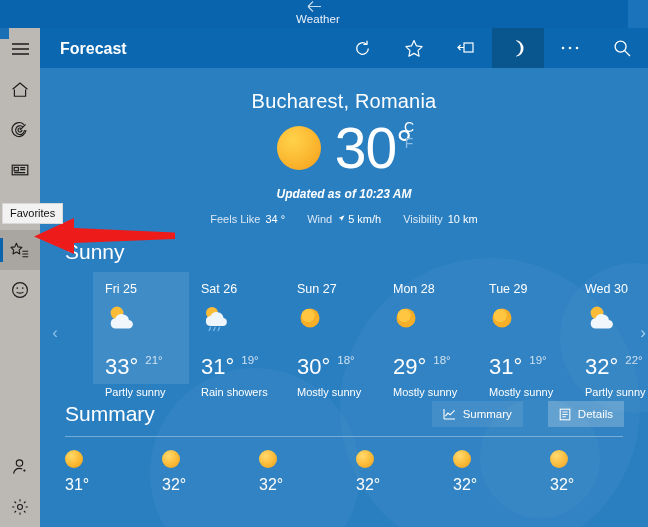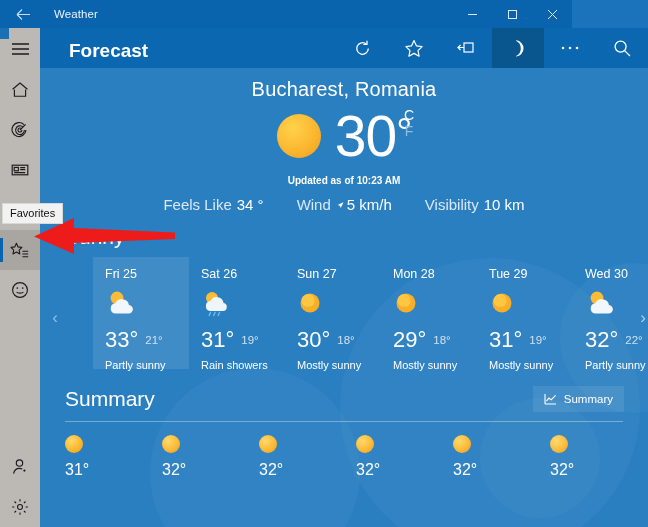--- a/index.html
+++ b/index.html
@@ -11,23 +11,23 @@
   }
   .app {
     position: relative;
     width: 648px; height: 527px;
     overflow: hidden;
   }
 
   
   .titlebar {
     position: absolute; top: 0; left: 0;
-    width: 572px; height: 28px;
+    width: 628px; height: 28px;
     background: #0a63ad;
-    display: flex; align-items: center;
+    display: flex; align-items: center; flex-direction: column;
   }
   .tb-back {
     width: 46px; height: 28px;
     display: flex; align-items: center; justify-content: center;
     color: #c9dcec; font-size: 15px; line-height: 1;
   }
   .tb-title {
     font-size: 11.5px; color: #eaf2f9;
     margin-left: 8px; letter-spacing: .1px;
   }
@@ -69,22 +69,22 @@
     width: 9px; height: 11px; background: #1a6fb5; z-index: 31;
   }
 
   
   .header {
     position: absolute; top: 28px; left: 40px;
     width: 608px; height: 40px;
     background: #0b67b0;
   }
   .header .hdr-title {
-    position: absolute; left: 29px; top: 12px;
-    font-size: 19px; font-weight: bold; color: #ffffff;
+    position: absolute; left: 20px; top: 12px;
+    font-size: 16px; font-weight: bold; color: #ffffff;
   }
   .hdr-tools {
     position: absolute; right: 0; top: 0; height: 40px;
     display: flex; align-items: center;
   }
   .hdr-btn {
     width: 52px; height: 40px;
     display: flex; align-items: center; justify-content: center;
     color: #ffffff;
   }
@@ -103,21 +103,21 @@
     position: absolute; border-radius: 50%;
     background: rgba(255,255,255,0.035);
     pointer-events: none;
   }
   .deco.d1 { width: 300px; height: 300px; left: 300px; top: 190px; }
   .deco.d2 { width: 150px; height: 150px; left: 520px; top: 195px; }
   .deco.d3 { width: 210px; height: 210px; left: 110px; top: 300px; }
   .deco.d4 { width: 120px; height: 120px; left: 440px; top: 330px; }
 
   
-  .current { position: relative; text-align: center; padding-top: 10px; }
+  .current { position: relative; text-align: center; padding-top: 22px; }
   .city {
     font-size: 20px; color: #ffffff; font-weight: normal;
     letter-spacing: .2px;
   }
   .bigrow {
     position: relative;
     margin-top: 4px;
     height: 62px;
     display: flex; align-items: center; justify-content: center;
   }
@@ -135,27 +135,28 @@
   .unitbox {
     position: absolute; left: 364px; top: 2px;
     display: flex; flex-direction: column; line-height: 16px;
   }
   .unit-c { font-size: 14px; color: #ffffff; }
   .unit-f { font-size: 14px; color: #8fbde2; }
   .cond {
     font-size: 20px; color: #ffffff; margin-top: 2px; font-weight: normal;
   }
   .updated {
-    font-size: 10px; color: #ffffff; font-weight: bold;
+    font-size: 12px; color: #ffffff; font-weight: bold;
     margin-top: 8px;
+    font-style: italic;
   }
   .detail-rows { margin-top: 10px; }
   .detail-row {
-    font-size: 15px; color: #e6f0f8;
-    display: flex; justify-content: center; gap: 33px;
+    font-size: 11px; color: #e6f0f8;
+    display: flex; justify-content: center; gap: 22px;
     line-height: 17px;
     text-align: right;
   }
   .detail-row .lab { color: #dbe8f4; }
   .detail-row .val { color: #ffffff; margin-left: 5px; }
   .wind-arrow { display: inline-block; margin-right: 2px; }
 
   
   .sec-title {
     font-size: 21px; color: #ffffff; font-weight: 300;
@@ -169,21 +170,21 @@
     padding-left: 28px;
   }
   .day {
     width: 96px;
     padding: 10px 0 0 12px;
     flex: 0 0 auto;
   }
   .day.sel { background: rgba(255,255,255,0.10); }
   .day-name { font-size: 12.5px; color: #ffffff; }
   .day-ico { height: 30px; margin-top: 8px; }
-  .temps { margin-top: 8px; display: flex; align-items: center; }
+  .temps { margin-top: 20px; display: flex; align-items: flex-start; }
   .t-hi { font-size: 22px; color: #ffffff; font-weight: 300; }
   .t-lo { font-size: 11.5px; color: #cfe1f1; margin-left: 7px; }
   .day-desc { font-size: 11px; color: #ffffff; margin-top: 6px; }
 
   .chev {
     position: absolute; top: 44px;
     width: 16px; height: 34px;
     display: flex; align-items: center; justify-content: center;
     color: #8fc0e6; font-size: 17px; font-weight: 300;
   }
@@ -539,20 +540,29 @@
       <div class="hourly-btns">
         <div class="hbtn">
           <span>
             <svg width="13" height="12" viewBox="0 0 13 12" fill="none" stroke="currentColor" stroke-width="1.1">
               <path d="M1 11V1M1 11h11"></path>
               <path d="M2.4 8.2l2.5-3.1 2.2 1.7L11.6 2.4"></path>
             </svg>
           </span>
           <span>Summary</span>
         </div>
+        <div class="hbtn sel">
+          <span>
+            <svg width="12" height="13" viewBox="0 0 12 13" fill="none" stroke="currentColor" stroke-width="1.05">
+              <rect x="1.2" y="1.2" width="9.6" height="10.6"></rect>
+              <path d="M3.4 4h5.2M3.4 6.4h5.2M3.4 8.8h3.4"></path>
+            </svg>
+          </span>
+          <span>Details</span>
+        </div>
       </div>
     </div>
 
     <div class="hr-divider"></div>
 
     <div class="hours">
       <div class="hour">
         <div class="sun-sm"></div>
         <div class="hr-temp">31°</div>
       </div>

